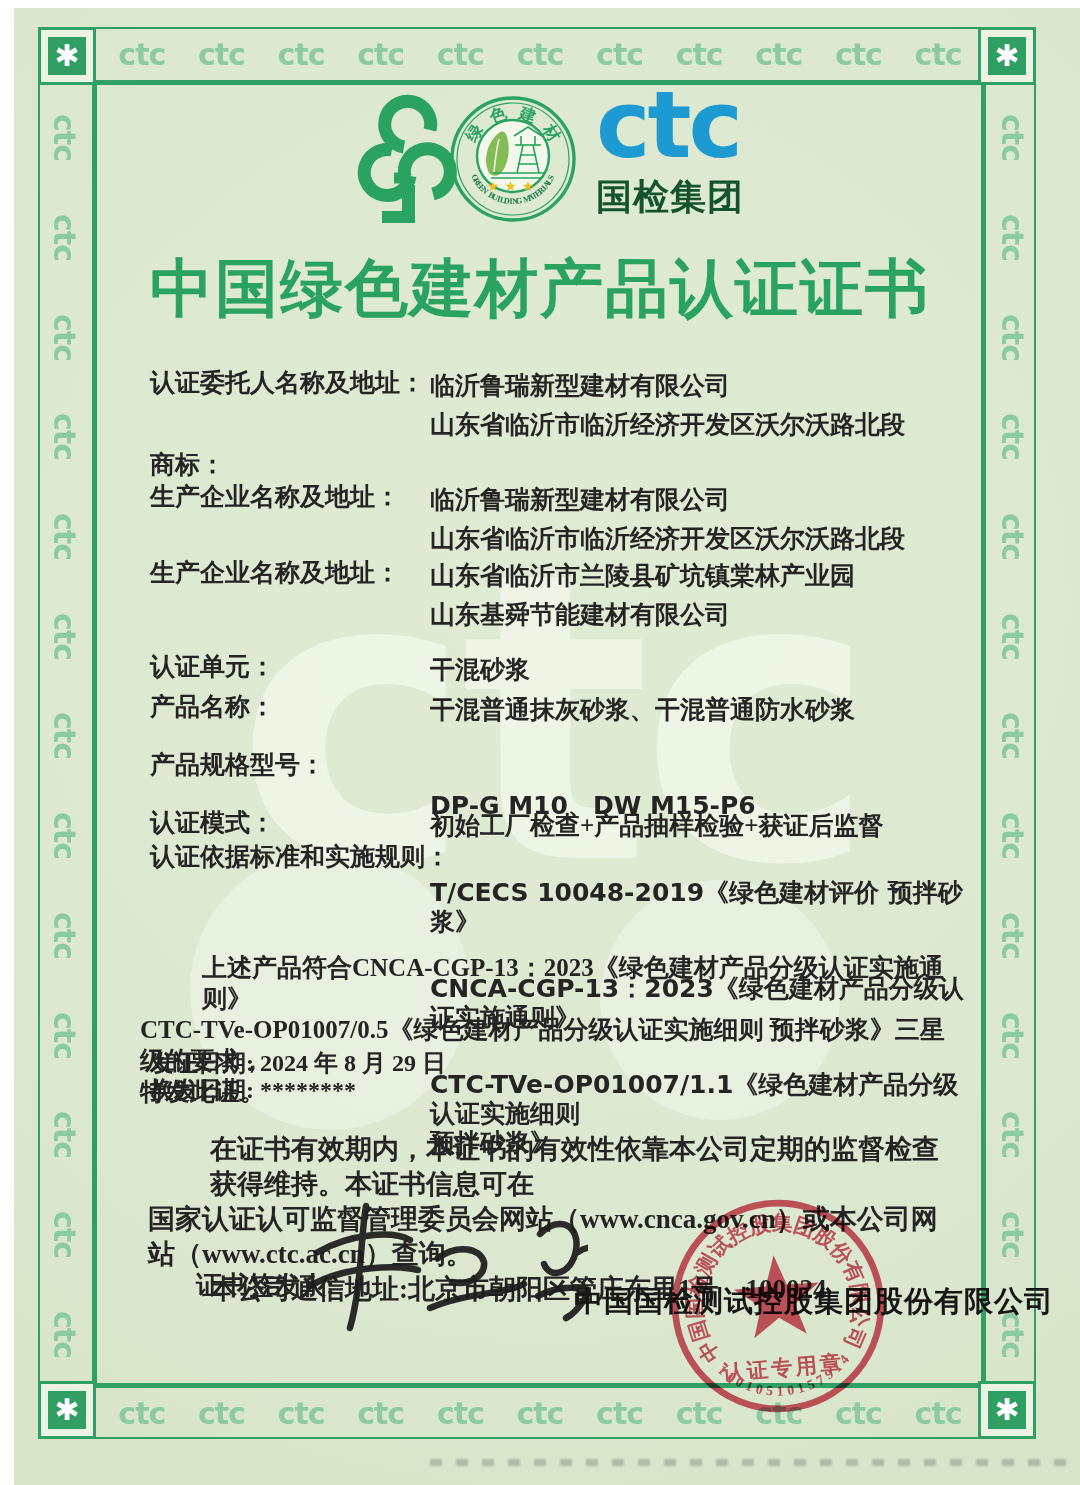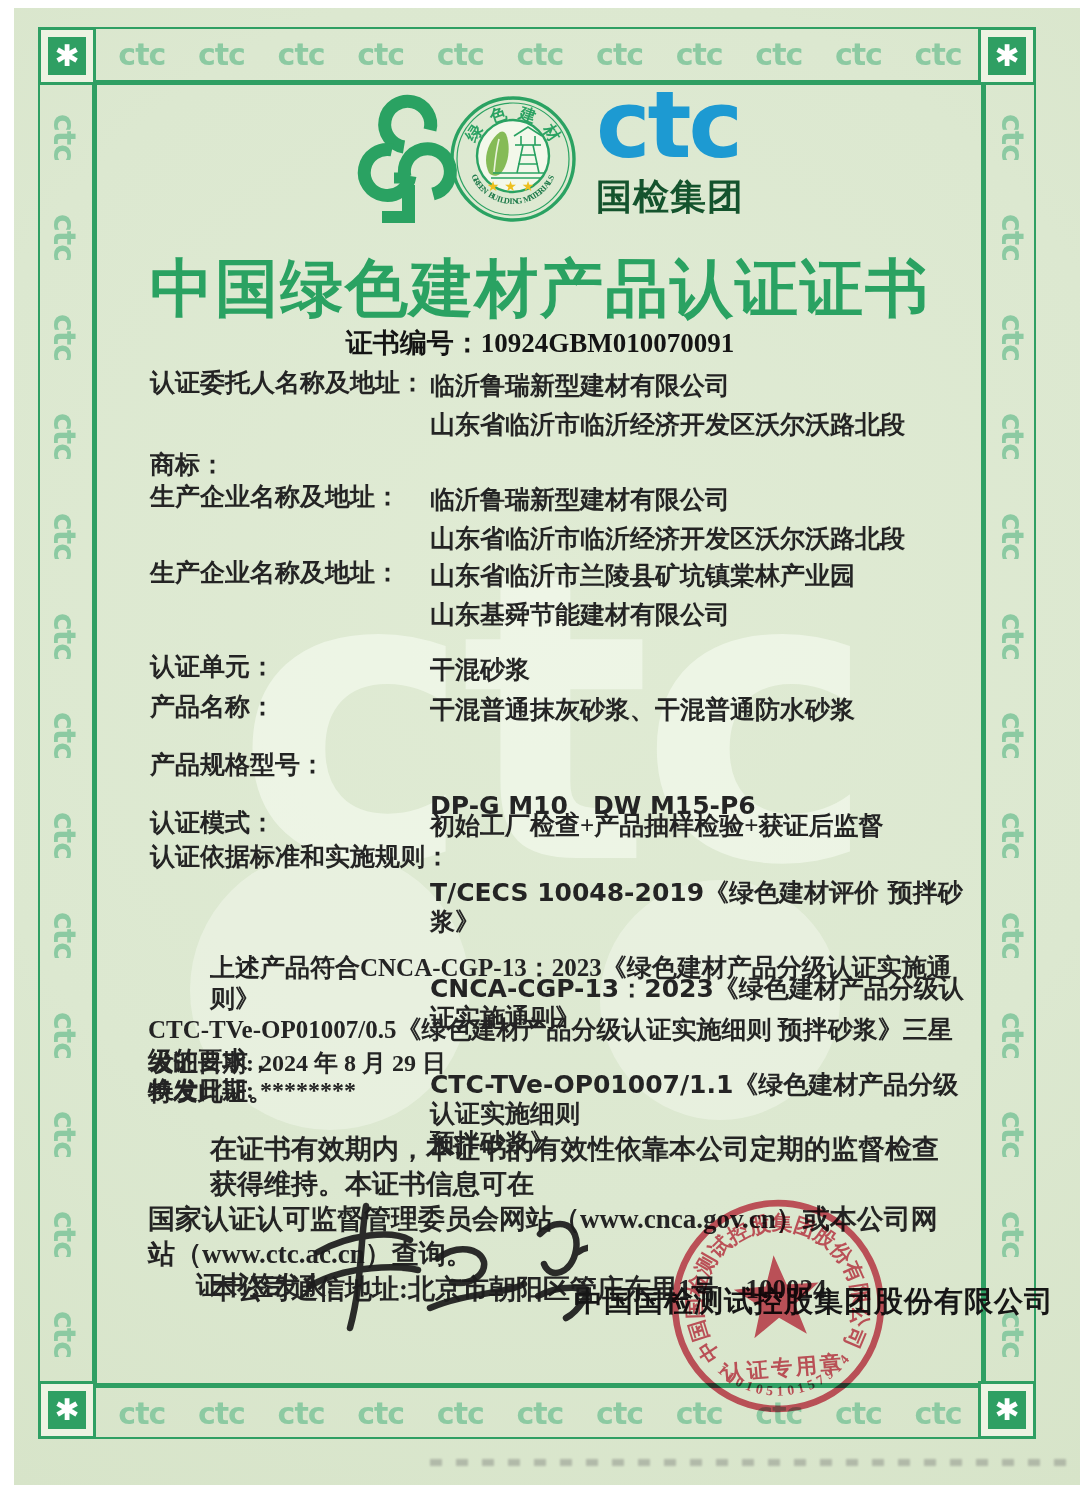--- a/index.html
+++ b/index.html
@@ -48,21 +48,21 @@
   
   .frow{position:absolute;left:150px;width:830px;}
   .flabel{position:absolute;left:0;top:0;font-size:25px;font-weight:700;}
   .fvals{position:absolute;left:280px;top:0;font-size:25px;font-weight:700;}
   .fvals .vline{line-height:39px;}
   .fvals.tight .vline{line-height:29px;}
   .latin{font-family:"DejaVu Sans","Liberation Sans",sans-serif;font-weight:700;letter-spacing:0;margin-top:38px;}
   .f0{top:366px;} .f1{top:448px;} .f2{top:480px;} .f3{top:556px;} .f4{top:650px;}
   .f5{top:690px;} .f6{top:748px;} .f7{top:806px;} .f8{top:840px;}
   
-  #statement{position:absolute;left:148px;top:952px;width:820px;font-size:25px;
+  #statement{position:absolute;left:140px;top:952px;width:820px;font-size:25px;
              font-weight:700;line-height:31px;}
   #statement .ind{padding-left:62px;}
   #dates-left{position:absolute;left:150px;top:1050px;font-size:24px;font-weight:700;line-height:27px;}
   #dates-right{position:absolute;left:612px;top:1058px;font-size:24px;font-weight:700;}
   #notice{position:absolute;left:148px;top:1132px;width:800px;font-size:27px;
           font-weight:700;line-height:35px;}
   #notice .ind{padding-left:62px;}
   
   #signer-label{position:absolute;left:196px;top:1268px;font-size:26px;font-weight:700;}
   #signature{position:absolute;left:288px;top:1198px;}
@@ -211,21 +211,20 @@
       <text x="65" y="110" text-anchor="middle" font-size="8.3" font-weight="bold" fill="#1e7a4a" transform="rotate(-58.434782608695656 65 65)">L</text>
       <text x="65" y="110" text-anchor="middle" font-size="8.3" font-weight="bold" fill="#1e7a4a" transform="rotate(-64 65 65)">S</text>
     </svg>
 
   <div id="ctc-logo">
     <div id="ctc-word">ctc</div>
     <div id="ctc-sub">国检集团</div>
   </div>
 
   <div id="title">中国绿色建材产品认证证书</div>
-  <div id="certno">证书编号：10924GBM010070091</div>
 
   <div class="frow f0">
     <div class="flabel">认证委托人名称及地址：</div>
     <div class="fvals">
         <div class="vline">临沂鲁瑞新型建材有限公司</div>
       <div class="vline">山东省临沂市临沂经济开发区沃尔沃路北段</div>
       </div>
   </div>
   <div class="frow f1">
     <div class="flabel">商标：</div>

